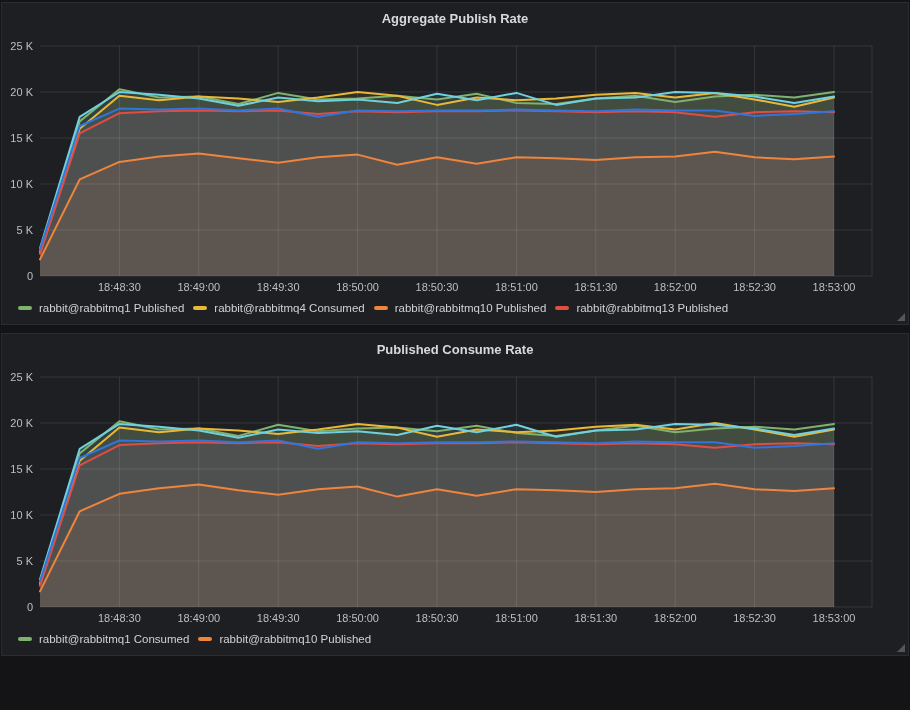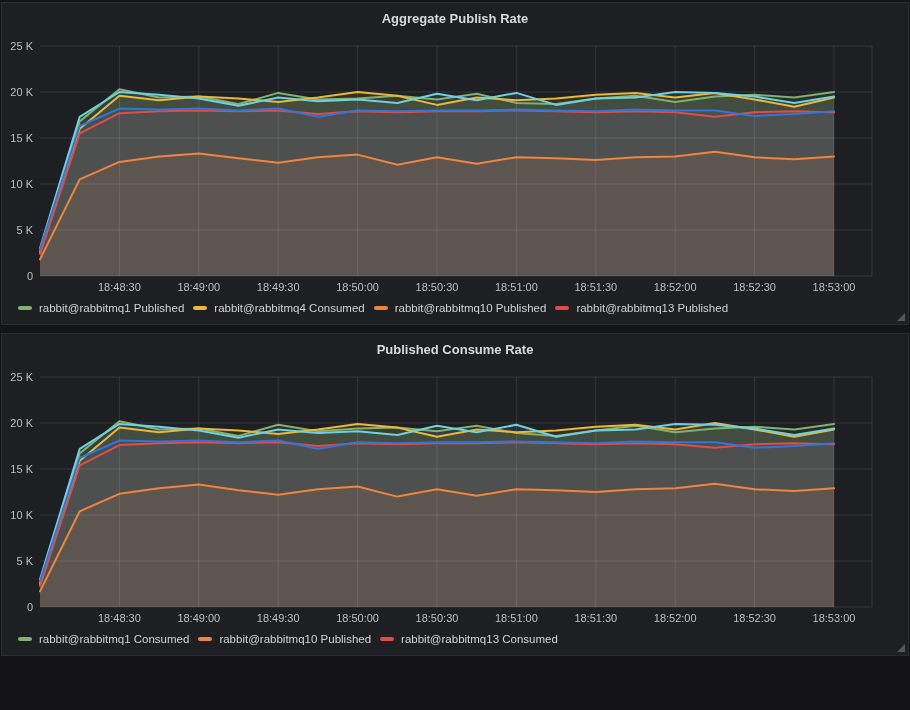--- a/index.html
+++ b/index.html
@@ -163,21 +163,17 @@
       </svg>
     <div class="legend">
         <div class="legend-item">
           <span class="swatch" style="background: rgb(126, 178, 109);"></span>
           <span class="legend-label">rabbit@rabbitmq1 Consumed</span>
         </div>
         <div class="legend-item">
           <span class="swatch" style="background: rgb(239, 132, 60);"></span>
           <span class="legend-label">rabbit@rabbitmq10 Published</span>
         </div>
-        <div class="legend-item">
-          <span class="swatch" style="background: rgb(226, 77, 66);"></span>
-          <span class="legend-label">rabbit@rabbitmq13 Consumed</span>
-        </div>
       </div>
     <div class="resize-handle"></div>
   </section>
 
 </div>
 
 </body></html>

